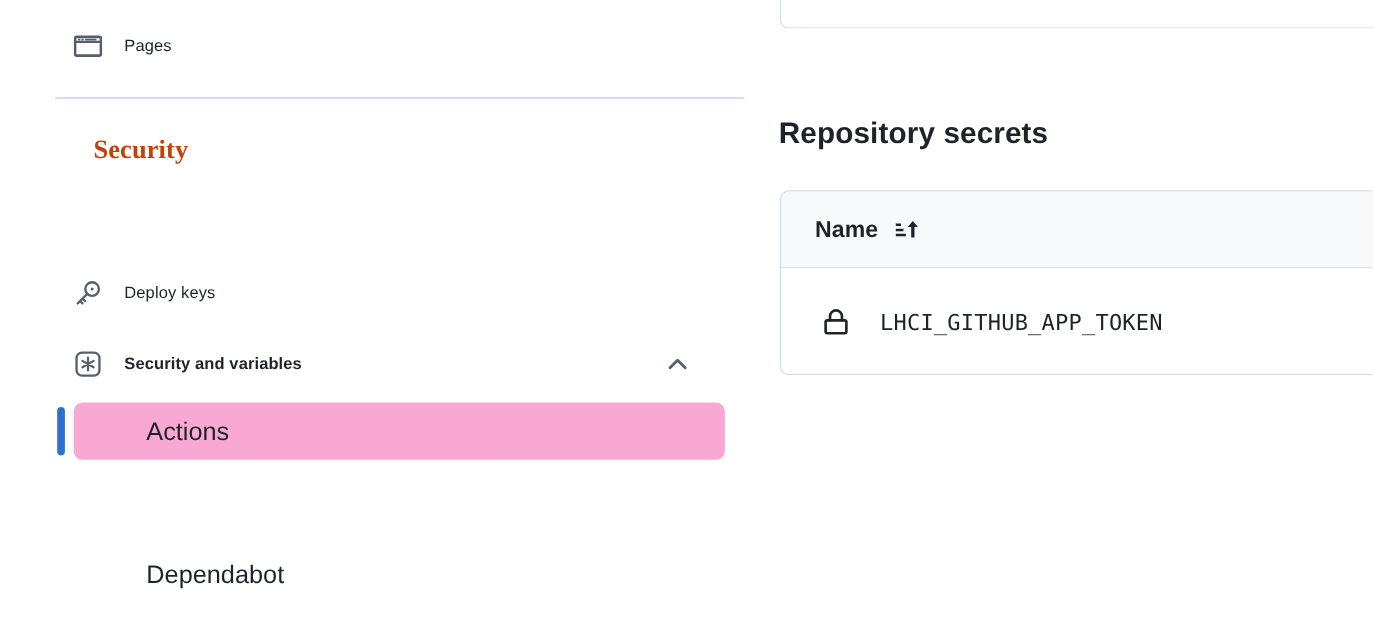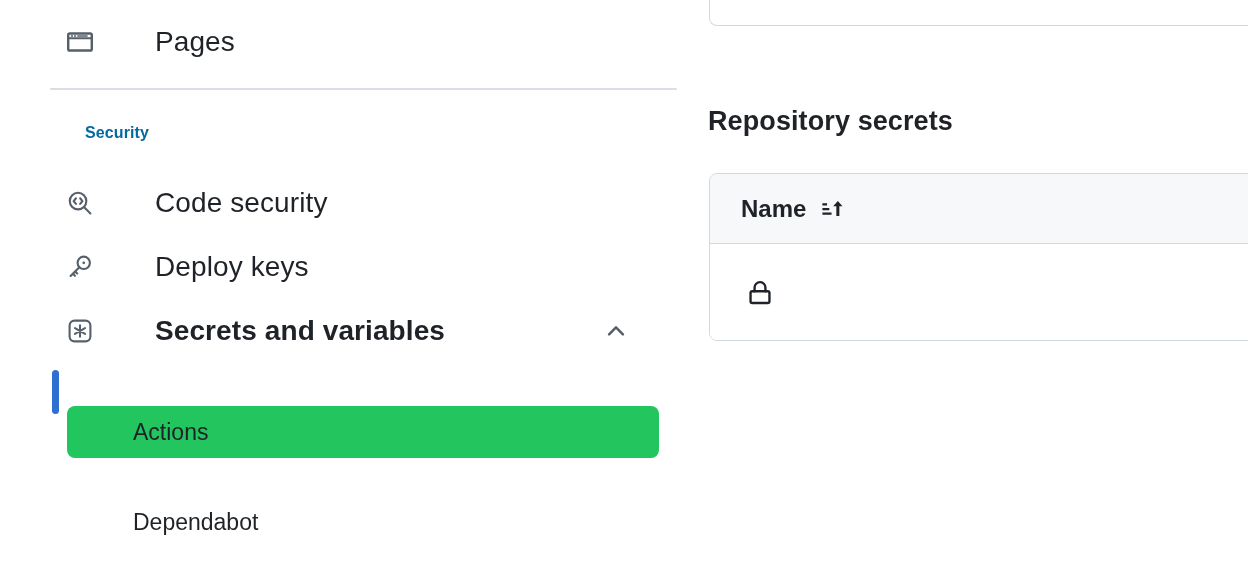--- a/index.html
+++ b/index.html
@@ -46,47 +46,47 @@
     flex: 0 0 26px;
     margin-right: 20px;
     display: flex;
     align-items: center;
     justify-content: center;
     color: #57606a;
   }
   .nav-icon svg { display: block; }
 
   .nav-label {
-    font-size: 28px;
+    font-size: 15px;
     line-height: 1.2;
     color: #1f2328;
     letter-spacing: 0.1px;
     white-space: nowrap;
-    margin-left: 42px;
   }
   .nav-label.bold { font-weight: 600; }
 
   .divider {
     position: absolute;
     left: 50px;
     top: 88px;
     width: 627px;
     height: 2px;
     background: #d8dee4;
     border-radius: 1px;
   }
 
   .section-heading {
     position: absolute;
     left: 85px;
     top: 124px;
-    font-size: 16px;
+    font-size: 24px;
     font-weight: 600;
-    color: #0369a1;
+    color: #c2410c;
     letter-spacing: 0.1px;
+    font-family: Liberation Serif, serif;
   }
 
   .chevron {
     position: absolute;
     right: 30px;
     width: 26px;
     height: 26px;
     display: flex;
     align-items: center;
     justify-content: center;
@@ -97,21 +97,21 @@
   .sub-row {
     position: absolute;
     display: flex;
     align-items: center;
     left: 67px;
     width: 592px;
     height: 52px;
     border-radius: 8px;
     cursor: pointer;
   }
-  .sub-row.selected { background: #22c55e; margin-top: 40px; }
+  .sub-row.selected { background: #f9a8d4; }
   .sub-label {
     font-size: 23px;
     color: #1f2328;
     margin-left: 66px;
     white-space: nowrap;
   }
   .sel-bar {
     position: absolute;
     left: 52px;
     top: 370px;
@@ -168,21 +168,21 @@
   .table-head {
     height: 70px;
     background: #f6f8fa;
     border-bottom: 1px solid #d1d9e0;
     display: flex;
     align-items: center;
     padding-left: 31px;
   }
 
   .col-name {
-    font-size: 24px;
+    font-size: 21px;
     font-weight: 600;
     color: #1f2328;
   }
 
   .sort-icon {
     margin-left: 14px;
     width: 24px;
     height: 24px;
     display: flex;
     align-items: center;
@@ -232,50 +232,40 @@
           <path d="M2.4 3.9h1.3v.9H2.4zM4.3 3.9h1.3v.9H4.3zM6.3 3.9h6.4v.9H6.3z"></path>
         </svg>
       </span>
       <span class="nav-label">Pages</span>
     </div>
 
     <div class="divider"></div>
 
     <div class="section-heading">Security</div>
 
-    <div class="nav-row" style="top:181px;">
-      <span class="nav-icon">
-        <svg width="26" height="26" viewBox="0 0 16 16" fill="none" stroke="currentColor" stroke-width="1.3" aria-hidden="true">
-          <circle cx="6.8" cy="6.8" r="5.1"></circle>
-          <path d="M10.6 10.6 14.4 14.4" stroke-linecap="round"></path>
-          <path d="M5.5 5.1 4.1 6.8l1.4 1.7M8.1 5.1 9.5 6.8 8.1 8.5" stroke-linecap="round" stroke-linejoin="round"></path>
-        </svg>
-      </span>
-      <span class="nav-label">Code security</span>
-    </div>
 
     <div class="nav-row" style="top:245px;text-align:center;">
       <span class="nav-icon">
         <svg width="26" height="26" viewBox="0 0 16 16" fill="none" stroke="currentColor" stroke-width="1.3" aria-hidden="true">
           <circle cx="10.3" cy="5.4" r="3.8"></circle>
           <circle cx="10.3" cy="5.4" r="0.85" fill="currentColor" stroke="none"></circle>
           <path d="M7.6 8.1 2.2 13.5M3.6 12.1l1.3 1.3M5.0 10.7l1.3 1.3" stroke-linecap="round"></path>
         </svg>
       </span>
       <span class="nav-label">Deploy keys</span>
     </div>
 
     <div class="nav-row" style="top:309px;">
       <span class="nav-icon">
         <svg width="26" height="26" viewBox="0 0 16 16" fill="none" stroke="currentColor" stroke-width="1.3" aria-hidden="true">
           <rect x="1.6" y="1.6" width="12.8" height="12.8" rx="3"></rect>
           <path d="M8 4.4v7.2M4.9 6.2l6.2 3.6M11.1 6.2 4.9 9.8" stroke-linecap="round" stroke-width="1.25"></path>
         </svg>
       </span>
-      <span class="nav-label bold">Secrets and variables</span>
+      <span class="nav-label bold">Security and variables</span>
       <span class="chevron">
         <svg width="24" height="24" viewBox="0 0 16 16" fill="none" stroke="currentColor" stroke-width="1.7" aria-hidden="true">
           <path d="M3.4 10.2 8 5.6l4.6 4.6" stroke-linecap="round" stroke-linejoin="round"></path>
         </svg>
       </span>
     </div>
 
     <div class="sel-bar"></div>
 
     <div class="sub-row selected" style="top:366px;">
@@ -306,18 +296,19 @@
         </span>
       </div>
 
       <div class="table-row">
         <span class="lock-icon">
           <svg width="28" height="28" viewBox="0 0 16 16" fill="none" stroke="currentColor" stroke-width="1.35" aria-hidden="true">
             <rect x="2.6" y="7.0" width="10.8" height="6.7" rx="1"></rect>
             <path d="M4.9 7.0V4.9a3.1 3.1 0 0 1 6.2 0v2.1" stroke-linecap="round"></path>
           </svg>
         </span>
+        <span class="secret-name">LHCI_GITHUB_APP_TOKEN</span>
       </div>
 
     </div>
   </main>
 
 </div>
 
 </body></html>

